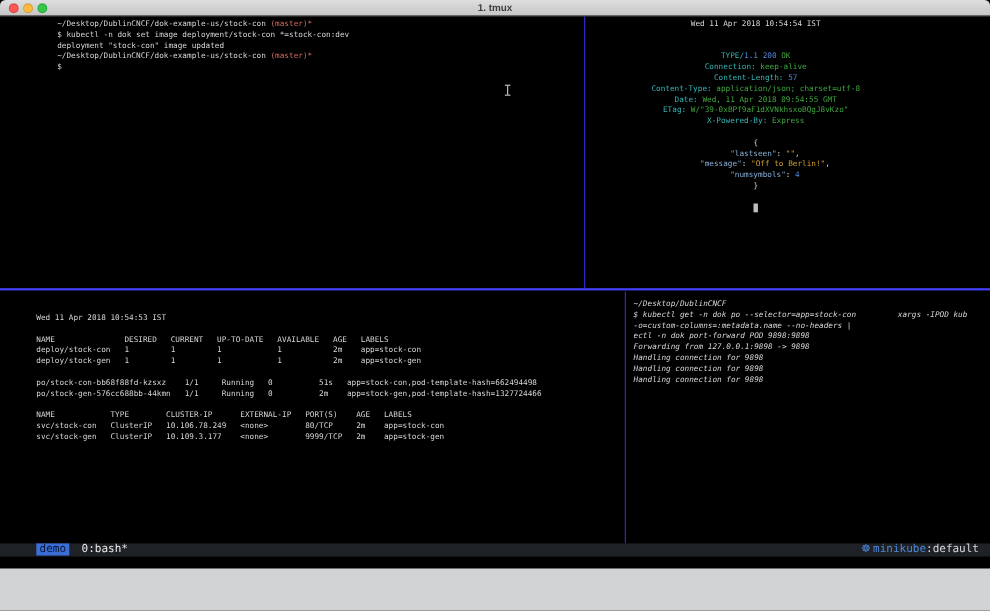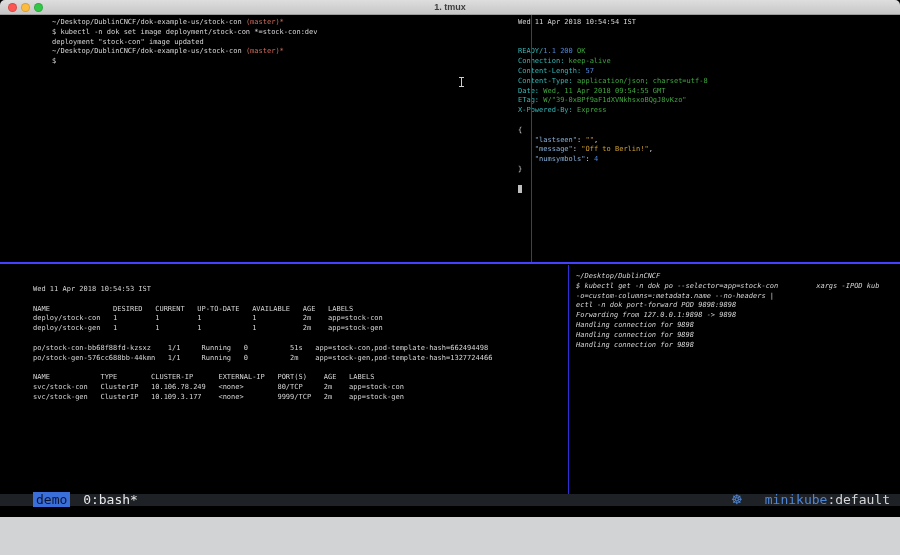--- a/index.html
+++ b/index.html
@@ -23,47 +23,47 @@
   .traffic span { width:7px; height:7px; border-radius:50%; display:block; border:0.5px solid rgba(0,0,0,0.15); }
   .tl-close { background:var(--traffic-red,#fc5753); }
   .tl-min { background:var(--traffic-yellow,#fdbc40); }
   .tl-zoom { background:var(--traffic-green,#33c748); }
   .title {
     text-align:center; font-family:"Liberation Sans",sans-serif;
     font-size:9px; line-height:14px; color:#3d3d3d; font-weight:bold;
   }
   .pane { position:absolute; overflow:hidden; box-sizing:border-box; }
   #pane-tl { top:15px; left:0;    width:531px; height:247px; padding:3px 0 0 52px; }
-  #pane-tr { top:15px; left:512px; width:368px; height:247px; padding:3px 0 0 6px; }
+  #pane-tr { top:15px; left:500px; width:368px; height:247px; padding:3px 0 0 6px;text-align:center; }
   #pane-bl { top:265px; left:0;    width:568px; height:229px; padding:20px 0 0 33px; }
   #pane-br { top:265px; left:570px; width:330px; height:258px; padding:7px 0 0 6px;font-style:italic; }
   .border-v { position:absolute; width:1px; background:var(--pane-border,#2f2fd8); }
   #border-v1 { top:15px; left:531px; height:247px; }
   #border-v2 { top:265px; left:568px; height:229px; }
   #border-h { position:absolute; top:262px; left:0; width:900px; height:2px; background:var(--active-border,#4343ff); }
   .line { height:9.8px; line-height:9.8px; font-size:7px; white-space:pre; }
   .fg     { color:var(--text,#d6d6d6); }
   .red    { color:var(--red,#d16a5c); }
   .cyan   { color:var(--cyan,#35b5b5); }
   .green  { color:var(--green,#3fa63f); }
   .blue   { color:var(--blue,#4f87d7); }
   .lblue  { color:var(--light-blue,#87afd7); }
   .orange { color:var(--orange,#cfa030); }
   .cursor { background:#bfbfbf; color:transparent; display:inline-block; width:4px; height:8px; vertical-align:middle; }
   #status {
     position:absolute; top:494px; left:0; width:900px; height:12px;
     background:var(--status-bg,#1e2126);
     display:flex; justify-content:space-between; align-items:center;
     padding:0 10px 0 33px; box-sizing:border-box;
-    font-size:13px; line-height:12px;
+    font-size:10px; line-height:12px;
   }
   .seg-session { background:var(--status-accent,#3a6ed8); color:#0a1430; padding:0 3px; }
   .win-label { color:#e8e8e8; margin-left:5px; }
   .k8s { color:var(--blue,#4f87d7); font-family:"DejaVu Sans",sans-serif; margin-right:2px; }
-  .ctx { color:var(--blue,#4f87d7);margin-left:20px; }
+  .ctx { color:var(--blue,#4f87d7); }
   .ctx-suffix { color:#d6d6d6; }
   .ibeam { position:absolute; left:459px; top:77px; width:5px; height:10px; }
   .ibeam::before { content:""; position:absolute; left:2px; top:1px; width:1px; height:8px; background:#cfcfcf; }
   .ibeam::after  { content:""; position:absolute; left:0;   top:0;  width:5px; height:1px; background:#cfcfcf; box-shadow:0 9px 0 #cfcfcf; }
   .desktop { position:absolute; top:517px; left:0; width:900px; height:38px; background:#d2d3d4; }
 </style>
 </head>
 <body>
 
 <div class="window">
@@ -80,21 +80,21 @@
       <div class="line"><span class="fg">~/Desktop/DublinCNCF/dok-example-us/stock-con </span><span class="red">(master)*</span></div>
       <div class="line"><span class="fg">$ kubectl -n dok set image deployment/stock-con *=stock-con:dev</span></div>
       <div class="line"><span class="fg">deployment "stock-con" image updated</span></div>
       <div class="line"><span class="fg">~/Desktop/DublinCNCF/dok-example-us/stock-con </span><span class="red">(master)*</span></div>
       <div class="line"><span class="fg">$</span></div>
     </div>
   <div class="pane" id="pane-tr">
       <div class="line"><span class="fg">Wed 11 Apr 2018 10:54:54 IST</span></div>
       <div class="line">&nbsp;</div>
       <div class="line">&nbsp;</div>
-      <div class="line"><span class="cyan">READY/</span><span class="blue">1.1 200</span><span class="green"> OK</span></div>
+      <div class="line"><span class="cyan">TYPE/</span><span class="blue">1.1 200</span><span class="green"> OK</span></div>
       <div class="line"><span class="cyan">Connection:</span><span class="green"> keep-alive</span></div>
       <div class="line"><span class="cyan">Content-Length:</span><span class="blue"> 57</span></div>
       <div class="line"><span class="cyan">Content-Type:</span><span class="green"> application/json; charset=utf-8</span></div>
       <div class="line"><span class="cyan">Date:</span><span class="green"> Wed, 11 Apr 2018 09:54:55 GMT</span></div>
       <div class="line"><span class="cyan">ETag:</span><span class="green"> W/"39-0xBPf9aF1dXVNkhsxoBQgJ8vKzo"</span></div>
       <div class="line"><span class="cyan">X-Powered-By:</span><span class="green"> Express</span></div>
       <div class="line">&nbsp;</div>
       <div class="line"><span class="fg">{</span></div>
       <div class="line"><span class="lblue">    "lastseen"</span><span class="fg">: </span><span class="orange">""</span><span class="fg">,</span></div>
       <div class="line"><span class="lblue">    "message"</span><span class="fg">: </span><span class="orange">"Off to Berlin!"</span><span class="fg">,</span></div>

